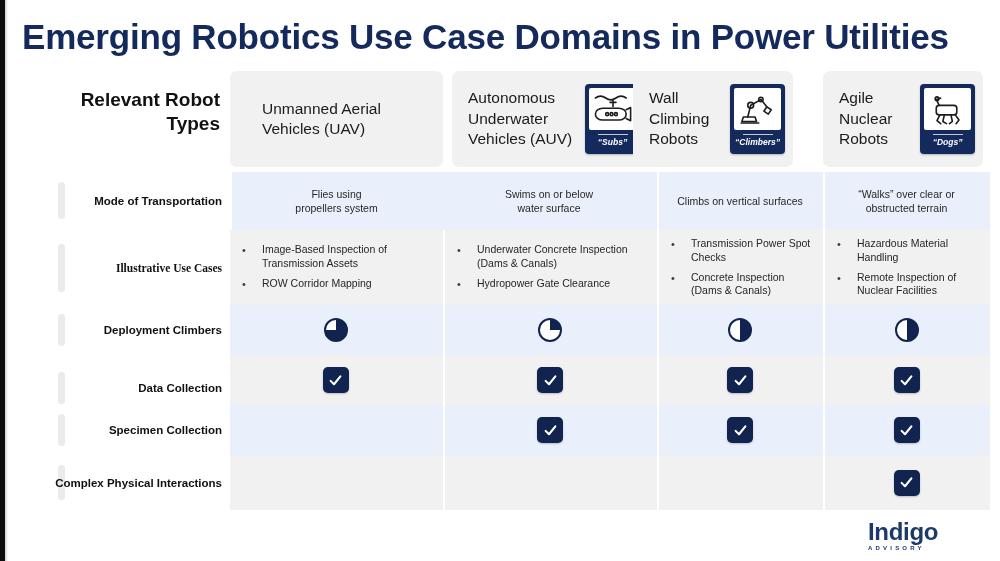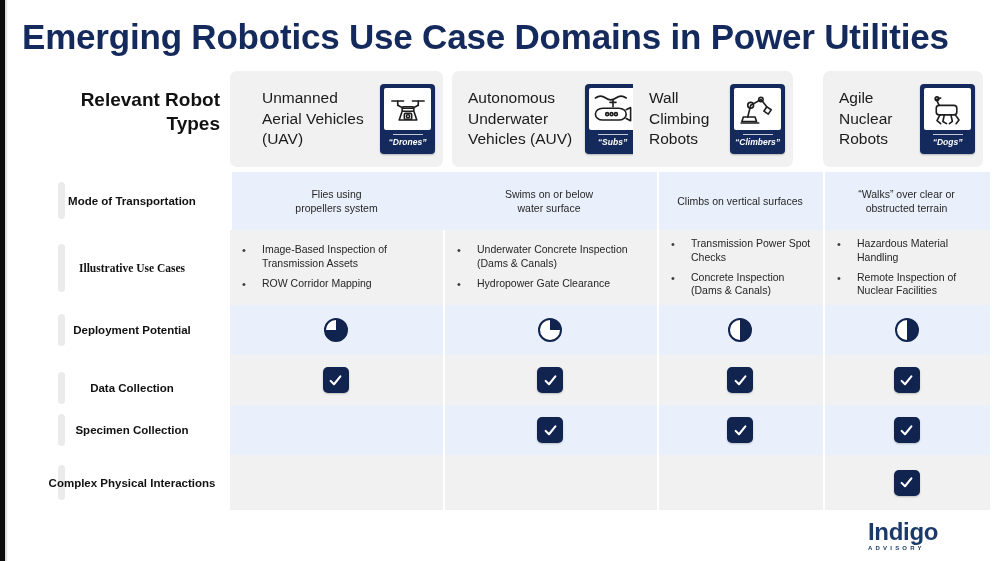--- a/index.html
+++ b/index.html
@@ -143,21 +143,21 @@
     position: absolute;
     left: 58px;
     width: 7px;
     border-radius: 4px;
     background: #ebebeb;
   }
   .row-label-text {
     position: absolute;
     right: 8px;
     width: 180px;
-    text-align: center;
+    text-align: right;
     font-size: 11.5px;
     font-weight: bold;
     color: #111111;
     line-height: 1.25;
   }
 
   
   .grid {
     position: absolute;
     left: 230px;
@@ -260,39 +260,20 @@
   <div class="left-edge-bar"></div>
   <div class="edge-shadow"></div>
 
   <div class="title">Emerging Robotics Use Case Domains in Power Utilities</div>
 
   <div class="relevant-heading">Relevant Robot Types</div>
 
   <div class="header-cards" id="header-cards">
       <div class="card" style="left: 0px; width: 213px; padding-left: 32px;">
         <div class="card-title">Unmanned Aerial Vehicles (UAV)</div>
-        <div class="badge">
-          <div class="badge-img">
-            <svg viewBox="0 0 60 54" width="44" height="40">
-              <g fill="none" stroke="#1d1d1d" stroke-width="2.2" stroke-linecap="round" stroke-linejoin="round">
-                <line x1="8" y1="16" x2="24" y2="16"></line>
-                <line x1="36" y1="16" x2="52" y2="16"></line>
-                <line x1="16" y1="16" x2="16" y2="22"></line>
-                <line x1="44" y1="16" x2="44" y2="22"></line>
-                <path d="M16 22 L24 26 L36 26 L44 22"></path>
-                <rect x="22" y="24" width="16" height="6" rx="2"></rect>
-                <path d="M22 30 L18 42 L42 42 L38 30"></path>
-                <rect x="25" y="33" width="10" height="8" rx="1.5"></rect>
-                <circle cx="30" cy="37" r="2.2"></circle>
-              </g>
-            </svg>
-          </div>
-          <div class="badge-rule"></div>
-          <div class="badge-label">“Drones”</div>
-        </div>
       </div>
       <div class="card" style="left: 222px; width: 196px;">
         <div class="card-title">Autonomous Underwater Vehicles (AUV)</div>
         <div class="badge">
           <div class="badge-img">
             <svg viewBox="0 0 60 54" width="44" height="40">
               <g fill="none" stroke="#1d1d1d" stroke-width="2.2" stroke-linecap="round" stroke-linejoin="round">
                 <path d="M6 12 q7 -5 14 0 q7 5 14 0 q7 -5 14 0"></path>
                 <line x1="30" y1="14" x2="30" y2="24"></line>
                 <path d="M26 18 h8"></path>
@@ -355,21 +336,21 @@
       <div class="row-label" style="top: 0px; height: 58px;">
         <div class="row-tick" style="top: 10px; height: 37px;"></div>
         <div class="row-label-text" style="top: 50%; transform: translateY(-50%);">Mode of Transportation</div>
       </div>
       <div class="row-label" style="top: 58px; height: 75px;">
         <div class="row-tick" style="top: 14px; height: 48px;"></div>
         <div class="row-label-text" style="top: 50%; transform: translateY(-50%); font-family: Liberation Serif, serif;">Illustrative Use Cases</div>
       </div>
       <div class="row-label" style="top: 133px; height: 50px;">
         <div class="row-tick" style="top: 9px; height: 32px;"></div>
-        <div class="row-label-text" style="top: 50%; transform: translateY(-50%);">Deployment Potential</div>
+        <div class="row-label-text" style="top: 50%; transform: translateY(-50%);">Deployment Climbers</div>
       </div>
       <div class="row-label" style="top: 191px; height: 50px;">
         <div class="row-tick" style="top: 9px; height: 32px;"></div>
         <div class="row-label-text" style="top: 50%; transform: translateY(-50%);">Data Collection</div>
       </div>
       <div class="row-label" style="top: 233px; height: 50px;">
         <div class="row-tick" style="top: 9px; height: 32px;"></div>
         <div class="row-label-text" style="top: 50%; transform: translateY(-50%);">Specimen Collection</div>
       </div>
       <div class="row-label" style="top: 283px; height: 55px;">

